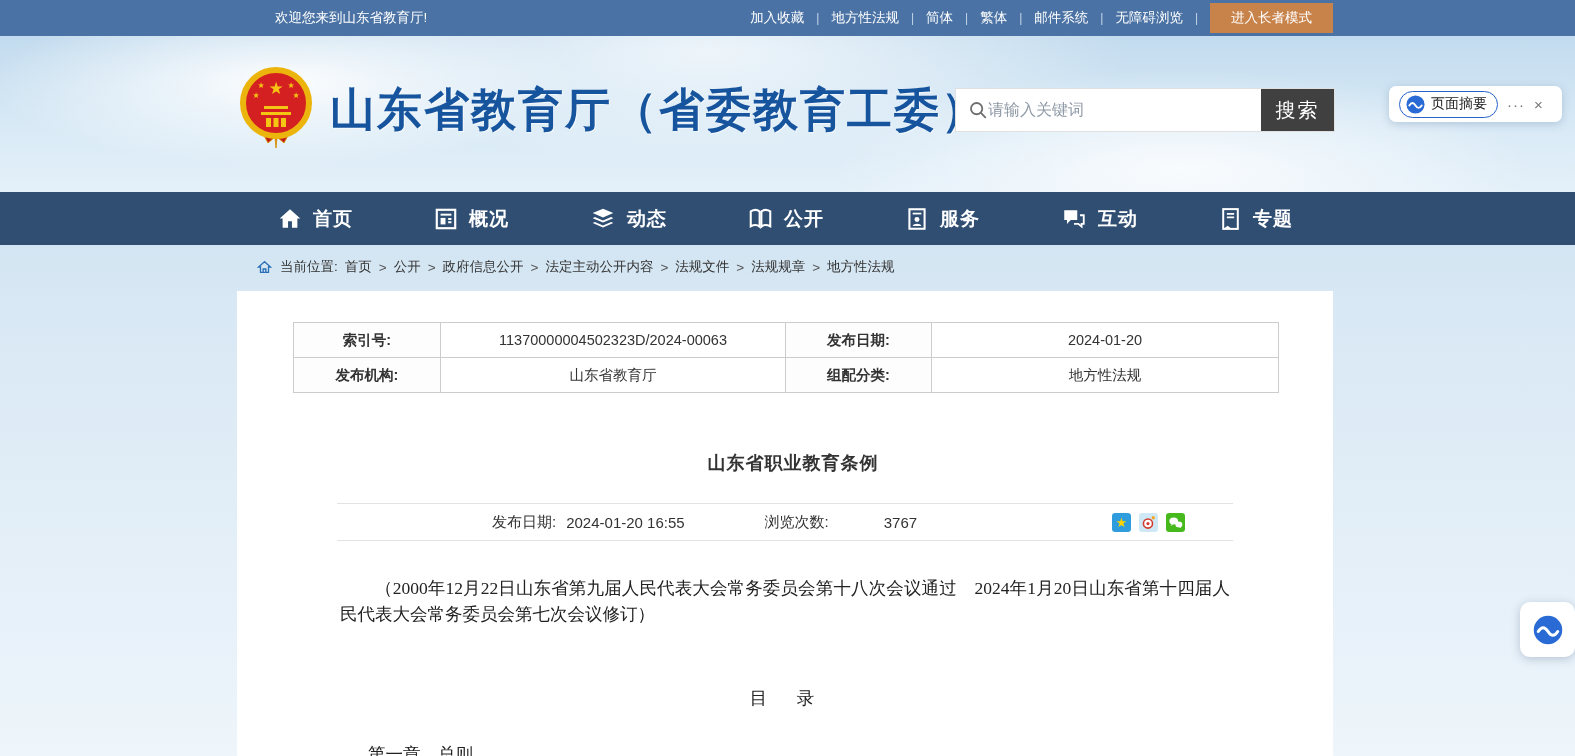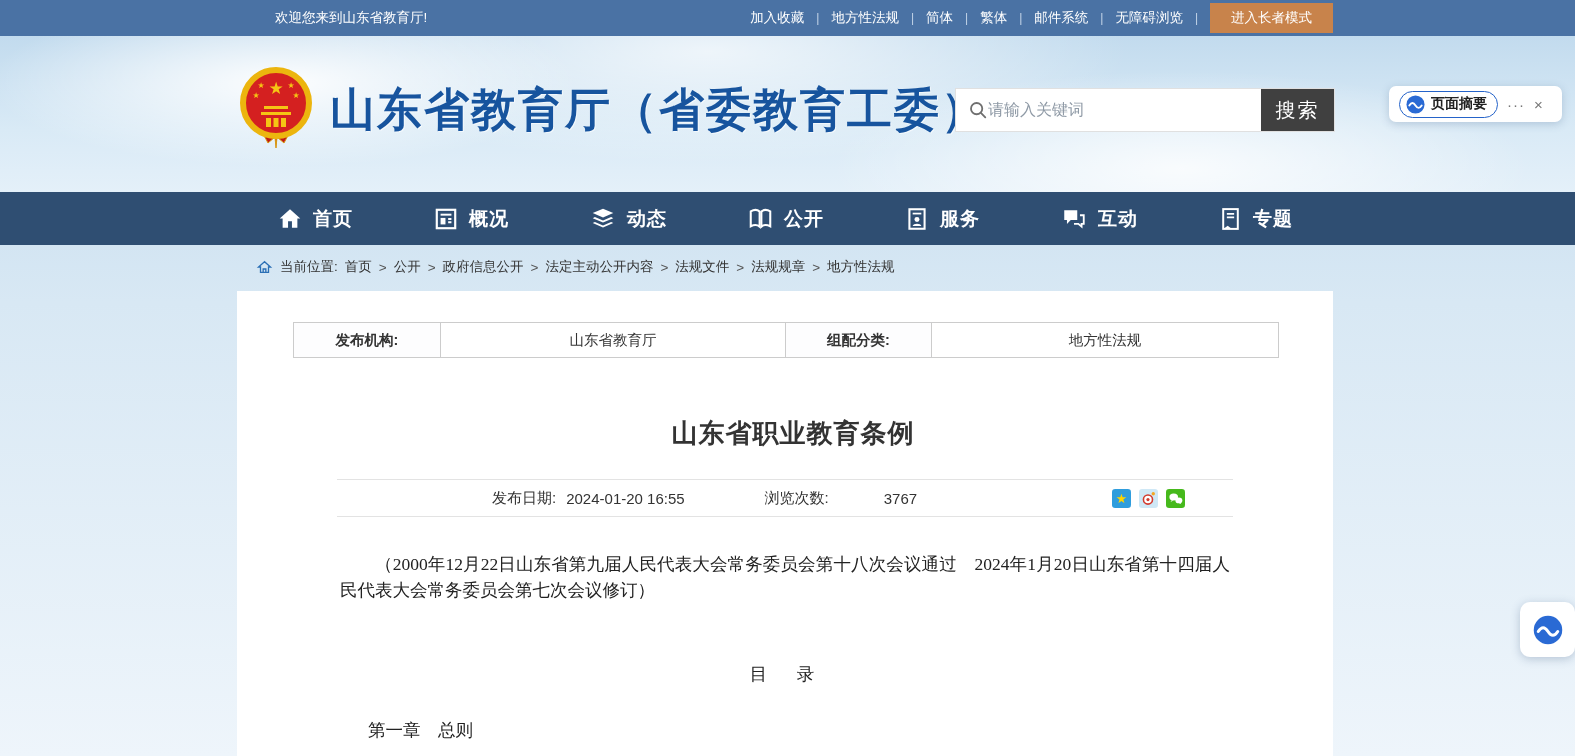--- a/index.html
+++ b/index.html
@@ -37,21 +37,21 @@
     font-family:"Liberation Sans","DejaVu Sans",sans-serif; }
   .searchbox input::placeholder { color:#8f9aa6; }
   .search-btn { width:73px; background:#404040; color:#fff; font-size:20px; border:none;
     cursor:pointer; letter-spacing:2px; }
 
   
   .summary-widget { position:absolute; left:1389px; top:86px; width:173px; height:36px;
     background:#fff; border-radius:7px; box-shadow:0 2px 8px rgba(60,90,130,.25);
     display:flex; align-items:center; padding:0 10px; gap:9px; }
   .summary-pill { display:flex; align-items:center; gap:6px; border:1.5px solid #2563c9;
-    border-radius:15px; padding:3px 10px 3px 6px; cursor:pointer; background:#fff;font-weight:bold; }
+    border-radius:15px; padding:3px 10px 3px 6px; cursor:pointer; background:#fff; }
   .summary-pill .label { font-size:14px; color:#222; white-space:nowrap; }
   .widget-more { color:#777; font-size:15px; cursor:pointer; letter-spacing:1px; }
   .widget-close { color:#777; font-size:15px; cursor:pointer; }
 
   
   .nav { position:absolute; top:192px; left:0; width:1575px; height:53px; background:#2f4e72; }
   .nav-inner { position:absolute; left:237px; width:1096px; height:53px;
     display:flex; justify-content:space-between; align-items:center; padding:0 40px; }
   .nav-item { display:flex; align-items:center; gap:10px; cursor:pointer; }
   .nav-item .nlabel { color:#fff; font-size:19px; font-weight:bold; letter-spacing:1px; }
@@ -66,21 +66,21 @@
   
   .panel { position:absolute; top:291px; left:237px; width:1096px; height:465px; background:#fff; }
 
   table.meta-table { border-collapse:collapse; margin:31px 0 0 56px; width:985px;
     table-layout:fixed; }
   table.meta-table td { border:1px solid #ccc; height:35px; text-align:center;
     font-size:14.5px; color:#333; overflow:hidden; white-space:nowrap; }
   td.mlabel { font-weight:bold; background:#fdfdfe; }
   .w1{width:147px}.w2{width:345px}.w3{width:146px}.w4{width:347px}
 
-  .article-title { margin-top:58px; text-align:center; font-size:26px; font-weight:bold;
+  .article-title { margin-top:58px; text-align:center; font-size:18px; font-weight:bold;
     color:#333; letter-spacing:1px;padding-left:16px; }
   .divider { border:none; border-top:1px solid #e3e3e3; margin:0 100px; }
   .d1 { margin-top:28px; }
   .meta-row { height:36px; display:flex; align-items:center; margin:0 100px;
     font-size:15px; color:#333; position:relative; }
   .meta-row .m-date-label { margin-left:155px; }
   .meta-row .m-date { margin-left:10px; }
   .meta-row .m-views-label { margin-left:80px; }
   .meta-row .m-views { margin-left:55px; }
   .share-icons { position:absolute; right:48px; display:flex; gap:8px; align-items:center; }
@@ -238,20 +238,26 @@
     <span class="bsep">&gt;</span>
     <span class="crumb">法规规章</span>
     <span class="bsep">&gt;</span>
     <span class="crumb">地方性法规</span>
   </div>
 
   <div class="panel">
 
     <table class="meta-table">
       <tbody>
+          <tr>
+        <td class="mlabel w1">索引号:</td>
+        <td class="w2">11370000004502323D/2024-00063</td>
+        <td class="mlabel w3">发布日期:</td>
+        <td class="w4">2024-01-20</td>
+      </tr>
       <tr>
         <td class="mlabel w1">发布机构:</td>
         <td class="w2">山东省教育厅</td>
         <td class="mlabel w3">组配分类:</td>
         <td class="w4">地方性法规</td>
       </tr>
     </tbody>
       </table>
 
     <h1 class="article-title">山东省职业教育条例</h1>

